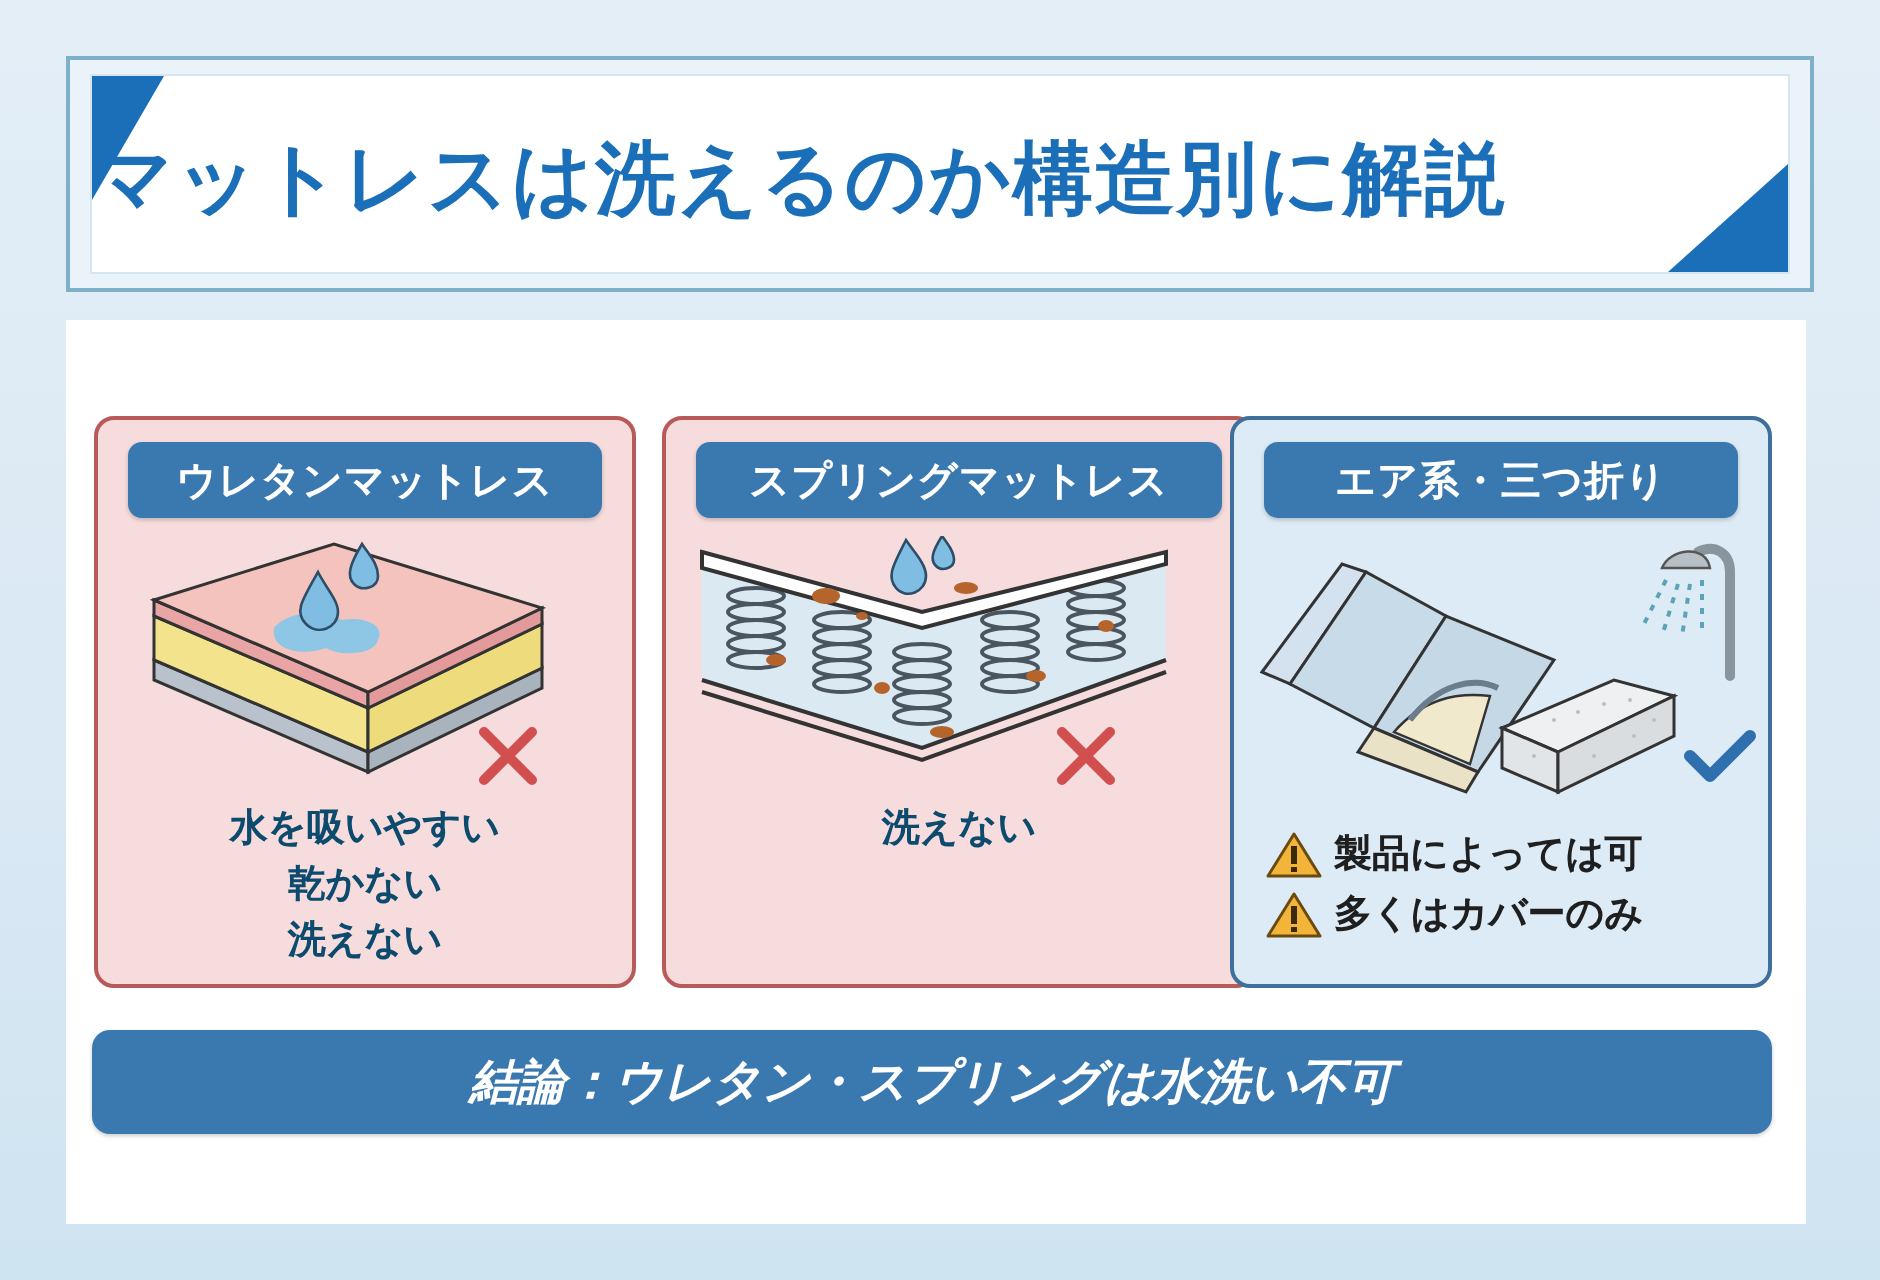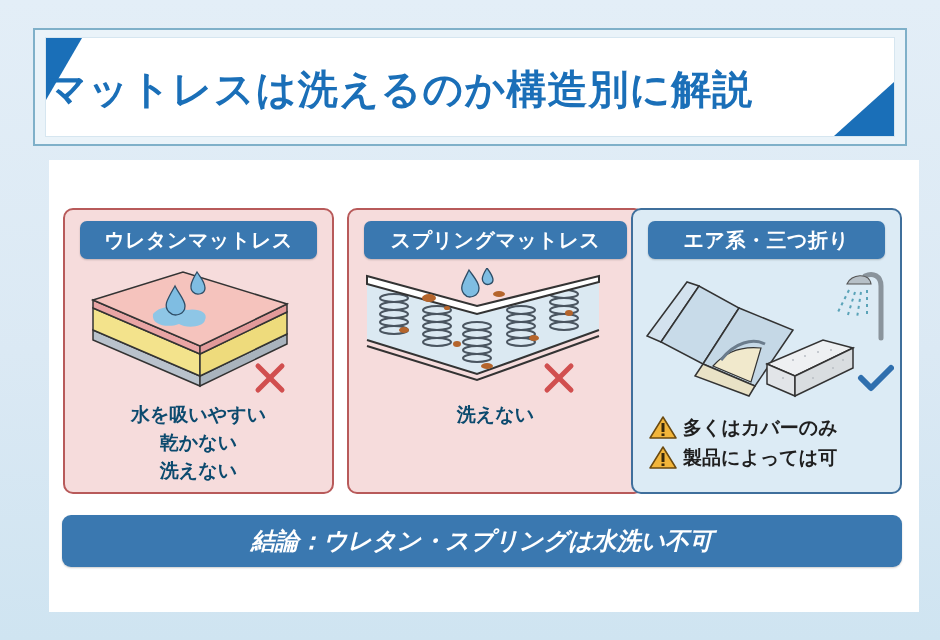--- a/index.html
+++ b/index.html
@@ -28,21 +28,20 @@
   }
   .title-text {
     position: absolute; left: 0; right: 0; top: 24px; text-align: left;
     font-size: 40px; font-weight: bold; color: #1a6fb8; letter-spacing: 1px;
     font-family: "DejaVu Sans", sans-serif;
   }
   
   .panel {
     position: absolute; left: 33px; top: 160px; width: 870px; height: 452px;
     background: #ffffff;
-    margin-left: 16px;
   }
   .card {
     position: absolute; top: 48px; height: 286px; border-radius: 10px;
     border: 2px solid #b85a5a; background: #f6dcdc;
   }
   .card.ok { border-color: #3f6f9c; background: #dcebf5; }
   .card-1 { left: 14px; width: 271px; }
   .card-2 { left: 298px; width: 297px; }
   .card-3 { left: 582px; width: 271px; }
   .pill {
@@ -227,27 +226,27 @@
 
       <polyline points="218,110 228,120 248,100" fill="none" stroke="#2f6fae" stroke-width="6" stroke-linecap="round" stroke-linejoin="round"></polyline>
     </svg>
     <div class="warn-lines">
       <div class="warn-row">
         <svg width="28" height="24" viewBox="0 0 28 24">
           <polygon points="14,2 27,23 1,23" fill="#f2b53a" stroke="#6b4a10" stroke-width="1.5" stroke-linejoin="round"></polygon>
           <rect x="12.5" y="8" width="3" height="9" fill="#3a2a0a"></rect>
             <rect x="12.5" y="18.5" width="3" height="2.5" fill="#3a2a0a"></rect>
         </svg>
-        <span>多くはカバーのみ</span>
+        <span>製品によっては可</span>
       </div>
       <div class="warn-row">
         <svg width="28" height="24" viewBox="0 0 28 24">
           <polygon points="14,2 27,23 1,23" fill="#f2b53a" stroke="#6b4a10" stroke-width="1.5" stroke-linejoin="round"></polygon>
           <rect x="12.5" y="8" width="3" height="9" fill="#3a2a0a"></rect>
             <rect x="12.5" y="18.5" width="3" height="2.5" fill="#3a2a0a"></rect>
         </svg>
-        <span>製品によっては可</span>
+        <span>多くはカバーのみ</span>
       </div>
     </div>
   </div>
 
   <div class="conclusion">結論：ウレタン・スプリングは水洗い不可</div>
 </div>
 
 </body></html>

